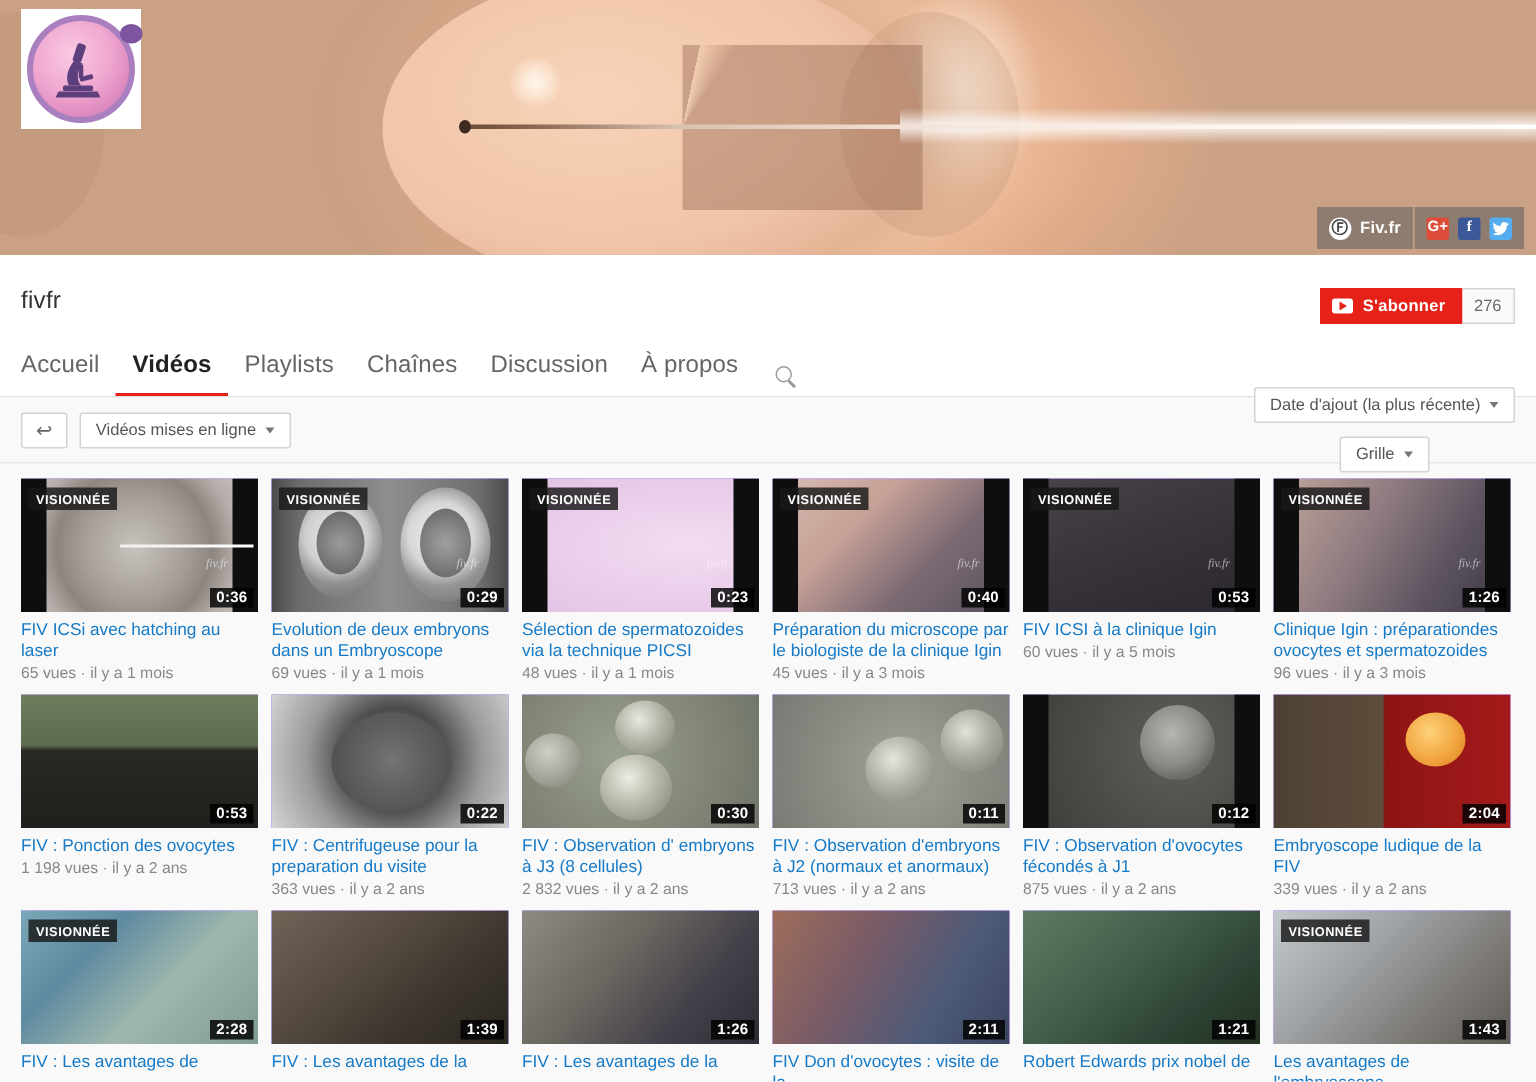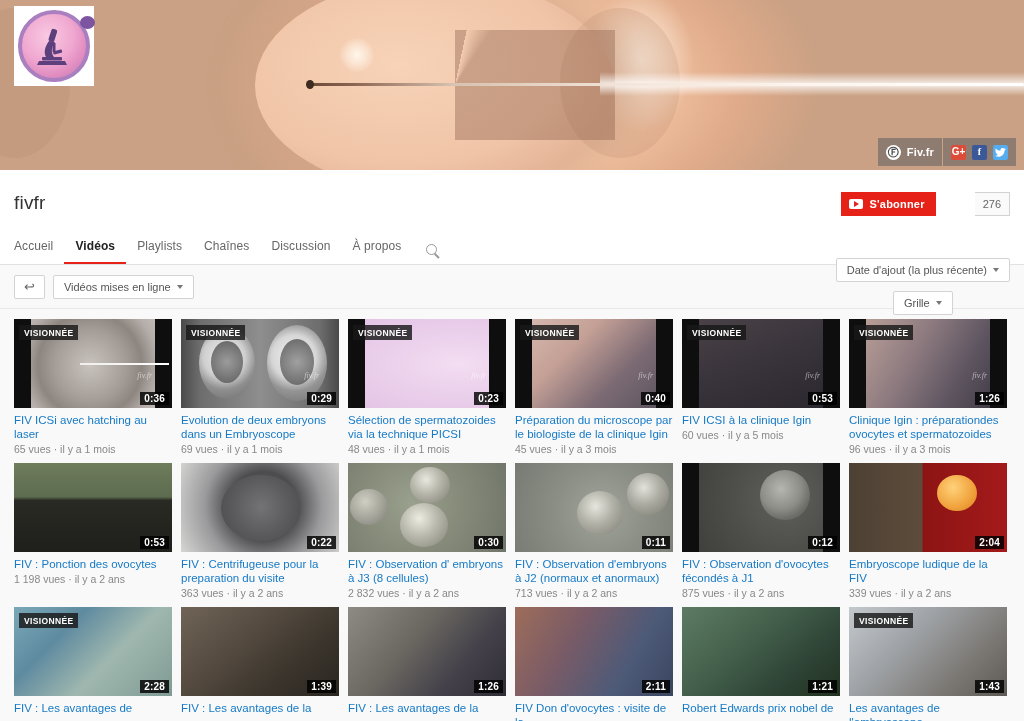--- a/index.html
+++ b/index.html
@@ -139,31 +139,31 @@
   
   .chan-header {
     position: relative;
     width: 1024px;
     background: #fff;
     border-bottom: 1px solid #e2e2e2;
     padding: 0 14px;
     height: 95px;
   }
   .chan-title {
-    font-size: 19px;
+    font-size: 16px;
     color: #333;
     font-weight: normal;
     padding-top: 22px;
     letter-spacing: .2px;
   }
 
   .sub-area {
     position: absolute;
     right: 14px; top: 22px;
-    display: flex; align-items: stretch; gap: 39px;
+    display: flex; align-items: stretch;
   }
   .sub-btn {
     background: #e62117;
     color: #fff;
     border: none;
     font-size: 11px;
     font-weight: bold;
     padding: 0 11px 0 8px;
     height: 24px;
     display: flex; align-items: center; gap: 6px;
@@ -194,21 +194,21 @@
   }
 
   
   .tabs {
     position: absolute;
     left: 14px; bottom: 0;
     display: flex; align-items: flex-end;
     gap: 0;
   }
   .tab {
-    font-size: 12px;
+    font-size: 16px;
     color: #666;
     padding: 0 11px 9px 11px;
     cursor: pointer;
     border-bottom: 2px solid transparent;
     letter-spacing: .1px;
   }
   .tab:first-child { padding-left: 0; }
   .tab.active { color: #222; font-weight: bold; border-bottom-color: #e62117; }
   .tab-search {
     padding: 0 11px 9px 14px;

